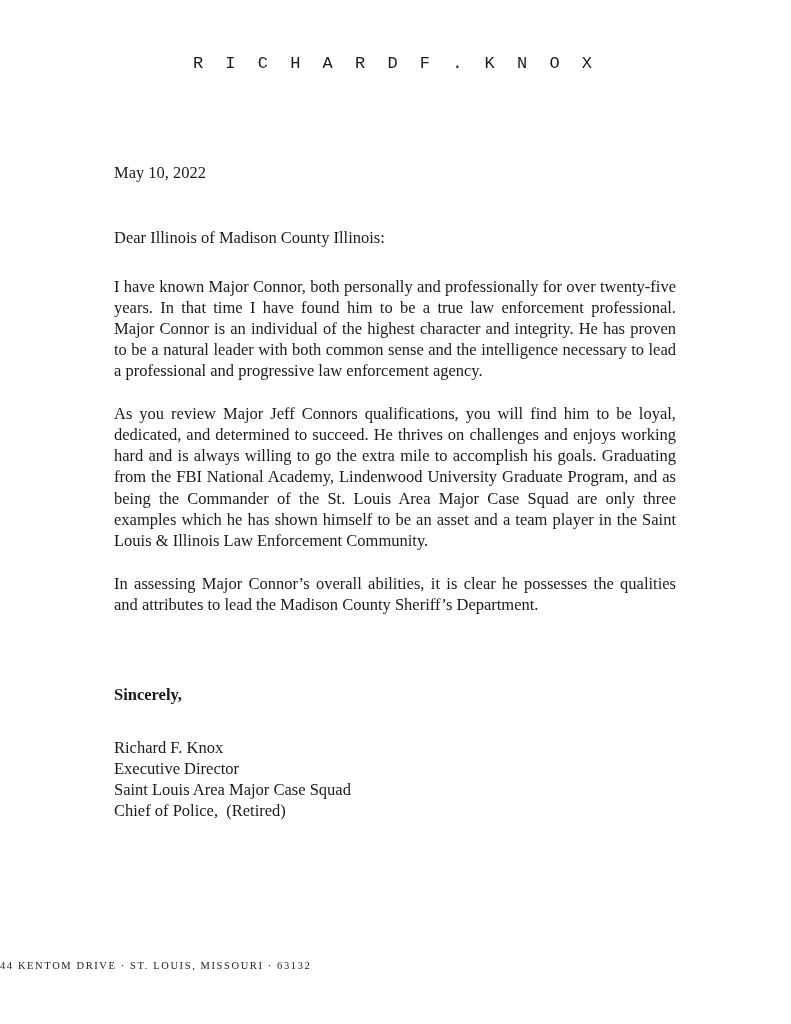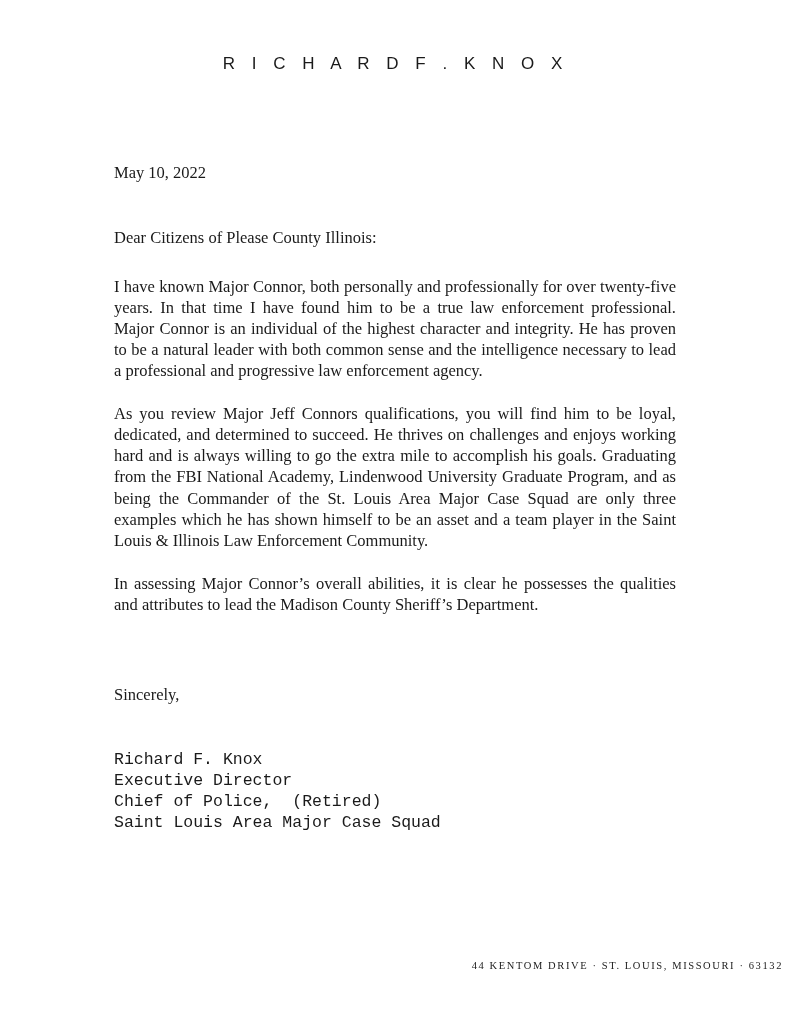--- a/index.html
+++ b/index.html
@@ -17,21 +17,21 @@
   }
   .page {
     width: 791px;
     height: 1024px;
     background: #ffffff;
     box-sizing: border-box;
     position: relative;
   }
   .letterhead {
     text-align: center;
-    font-family: Liberation Sans, sans-serif;
+    font-family: Liberation Mono, monospace;
     font-size: 17px;
     letter-spacing: 6px;
     color: #1a1a1a;
     padding-top: 54px;
   }
   .body-block {
     position: absolute;
     left: 114px;
     top: 162px;
     width: 562px;
@@ -51,36 +51,36 @@
     line-height: 1.28;
     text-align: justify;
     margin: 0 0 22px 0;
     -webkit-hyphens: none;
     hyphens: none;
   }
   .closing {
     font-size: 16.5px;
     margin-top: 70px;
     margin-bottom: 0;
+    font-weight: bold;
   }
   .signature-block {
-    margin-top: 44px;
+    margin-top: 32px;
     font-size: 16.5px;
     line-height: 1.28;
-    font-family: Liberation Mono, monospace;
   }
   .signature-block div {
     white-space: pre;
   }
   .footer {
     position: absolute;
     left: 0;
-    right: 8px;
+    right: 0;
     bottom: 48px;
-    text-align: right;
+    text-align: left;
     font-size: 10.5px;
     letter-spacing: 1.6px;
     color: #222;
     line-height: 1.9;
   }
   .footer .line2 {
     font-size: 10px;
     letter-spacing: 1.4px;
   }
 </style>
@@ -88,36 +88,36 @@
 <body>
 
 <div class="page">
 
   <div class="letterhead">R I C H A R D   F .   K N O X</div>
 
   <div class="body-block">
 
     <div class="date">May 10, 2022</div>
 
-    <div class="salutation">Dear Citizens of Please County Illinois:</div>
+    <div class="salutation">Dear Illinois of Madison County Illinois:</div>
 
 
     <p class="para">I have known Major Connor, both personally and professionally for over twenty-five years. In that time I have found him to be a true law enforcement professional. Major Connor is an individual of the highest character and integrity. He has proven to be a natural leader with both common sense and the intelligence necessary to lead a professional and progressive law enforcement agency.</p>
 
     <p class="para">As you review Major Jeff Connors qualifications, you will find him to be loyal, dedicated, and determined to succeed. He thrives on challenges and enjoys working hard and is always willing to go the extra mile to accomplish his goals. Graduating from the FBI National Academy, Lindenwood University Graduate Program, and as being the Commander of the St. Louis Area Major Case Squad  are only three examples which he has shown himself to be an asset and a team player in the Saint Louis  &amp; Illinois Law Enforcement Community.</p>
 
     <p class="para">In assessing Major Connor’s overall abilities, it is clear he possesses the qualities and attributes to lead the Madison County Sheriff’s Department.</p>
 
     <div class="closing">Sincerely,</div>
 
     <div class="signature-block">
       <div>Richard F. Knox</div>
       <div>Executive Director</div>
+      <div>Saint Louis Area Major Case Squad</div>
       <div>Chief of Police,  (Retired)</div>
-      <div>Saint Louis Area Major Case Squad</div>
     </div>
 
   </div>
 
   <div class="footer">
     <div class="line1">44 KENTOM DRIVE · ST. LOUIS, MISSOURI · 63132</div>
   </div>
 
 </div>
 

